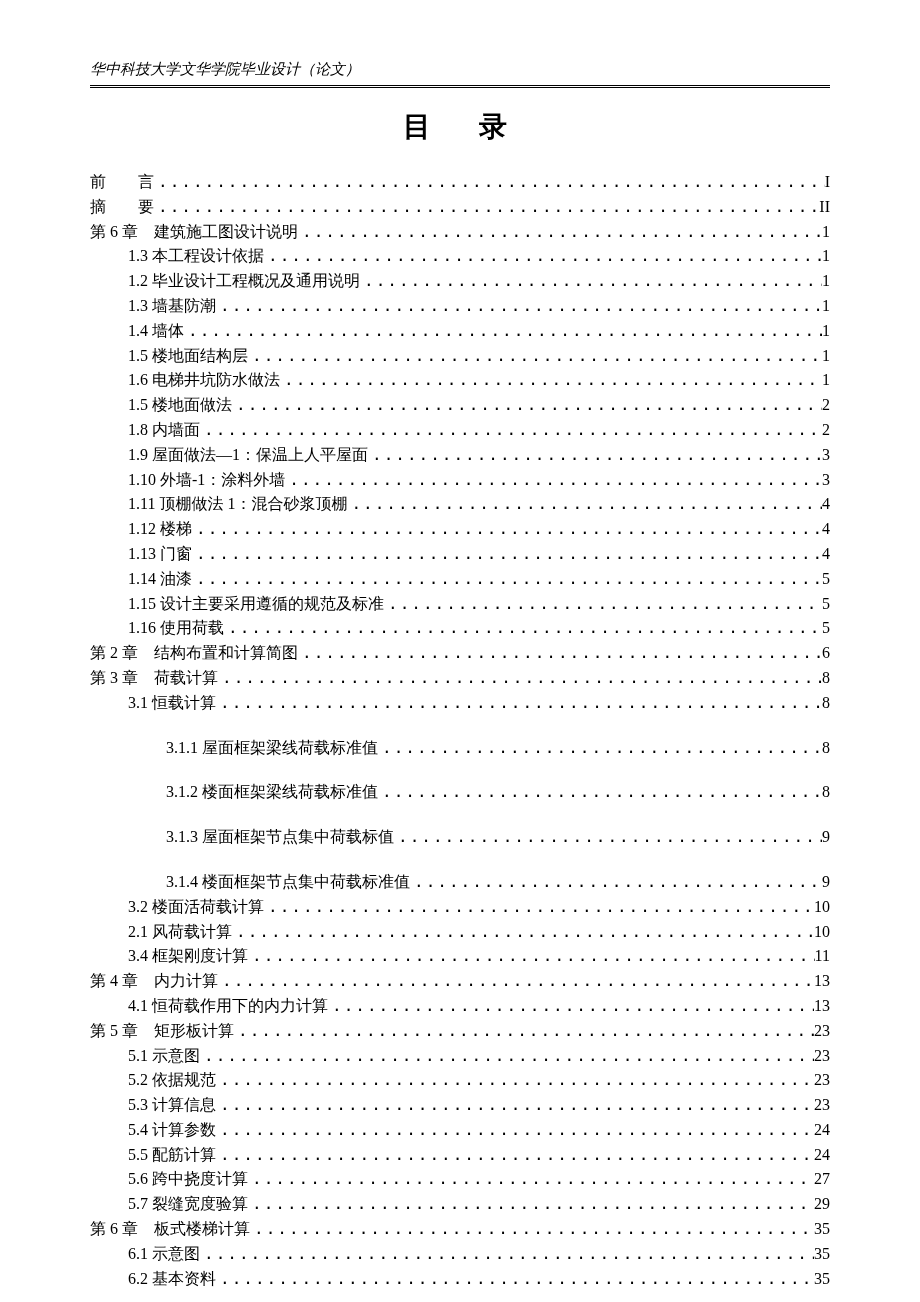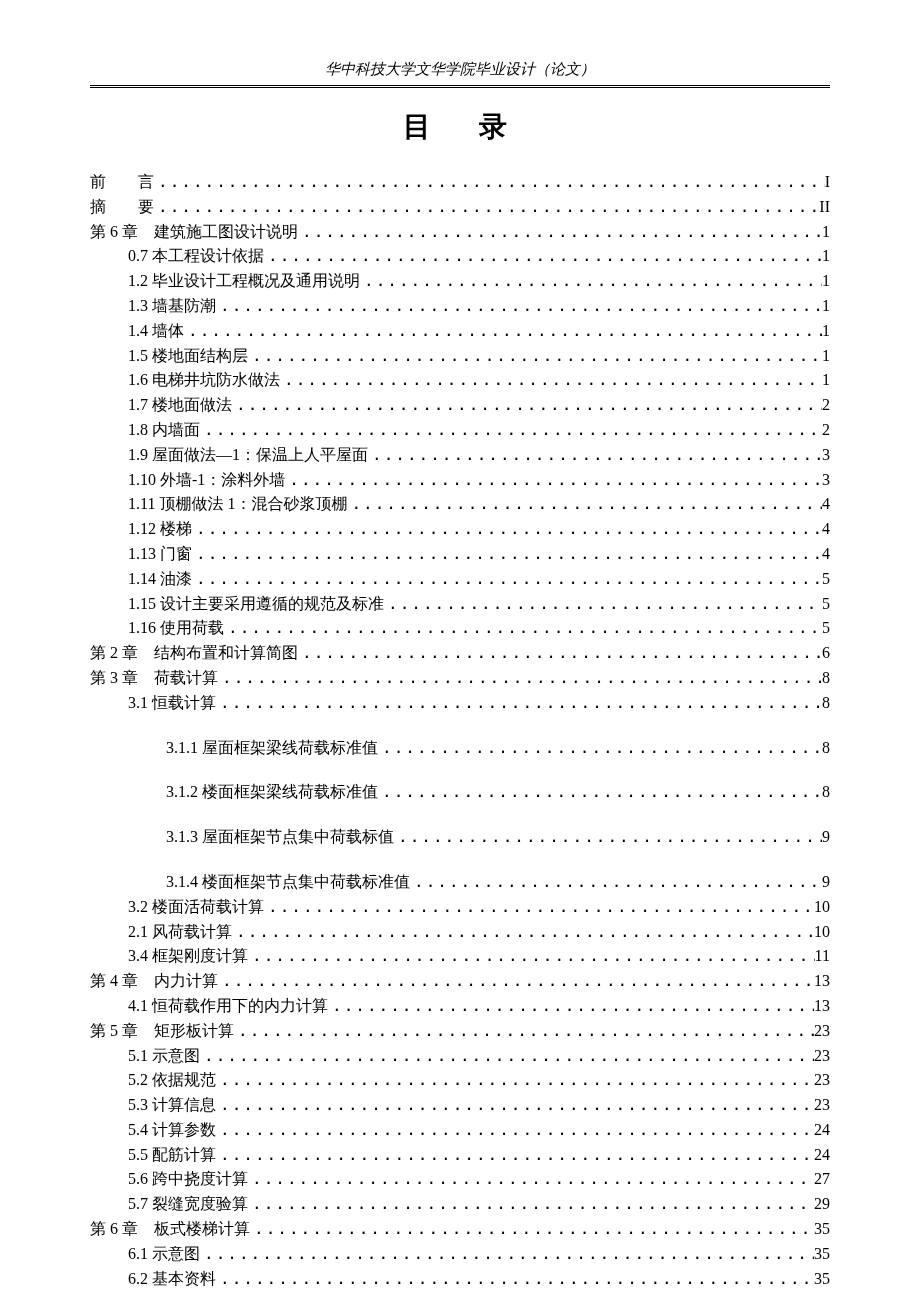--- a/index.html
+++ b/index.html
@@ -8,21 +8,21 @@
     font-family: "SimSun", "宋体", serif;
     width: 920px;
     height: 1302px;
     position: relative;
     color: #000;
   }
   .page {
     padding: 60px 90px 60px 90px;
   }
   .header-line {
-    text-align: center;
+    text-align: left;
     font-style: italic;
     font-size: 15px;
     padding-bottom: 6px;
     border-bottom: 3px double #000;
     margin-bottom: 20px;
   }
   .title {
     text-align: center;
     font-size: 28px;
     font-weight: bold;
@@ -68,21 +68,21 @@
         <span class="toc-label">摘　　要</span>
         <span class="toc-dots"></span>
         <span class="toc-page">II</span>
       </div>
       <div class="toc-line toc-indent-0">
         <span class="toc-label">第 6 章　建筑施工图设计说明</span>
         <span class="toc-dots"></span>
         <span class="toc-page">1</span>
       </div>
       <div class="toc-line toc-indent-1">
-        <span class="toc-label">0.7 本工程设计依据</span>
+        <span class="toc-label">1.3 本工程设计依据</span>
         <span class="toc-dots"></span>
         <span class="toc-page">1</span>
       </div>
       <div class="toc-line toc-indent-1">
         <span class="toc-label">1.2 毕业设计工程概况及通用说明</span>
         <span class="toc-dots"></span>
         <span class="toc-page">1</span>
       </div>
       <div class="toc-line toc-indent-1">
         <span class="toc-label">1.3 墙基防潮</span>
@@ -98,21 +98,21 @@
         <span class="toc-label">1.5 楼地面结构层</span>
         <span class="toc-dots"></span>
         <span class="toc-page">1</span>
       </div>
       <div class="toc-line toc-indent-1">
         <span class="toc-label">1.6 电梯井坑防水做法</span>
         <span class="toc-dots"></span>
         <span class="toc-page">1</span>
       </div>
       <div class="toc-line toc-indent-1">
-        <span class="toc-label">1.7 楼地面做法</span>
+        <span class="toc-label">1.5 楼地面做法</span>
         <span class="toc-dots"></span>
         <span class="toc-page">2</span>
       </div>
       <div class="toc-line toc-indent-1">
         <span class="toc-label">1.8 内墙面</span>
         <span class="toc-dots"></span>
         <span class="toc-page">2</span>
       </div>
       <div class="toc-line toc-indent-1">
         <span class="toc-label">1.9 屋面做法—1：保温上人平屋面</span>

